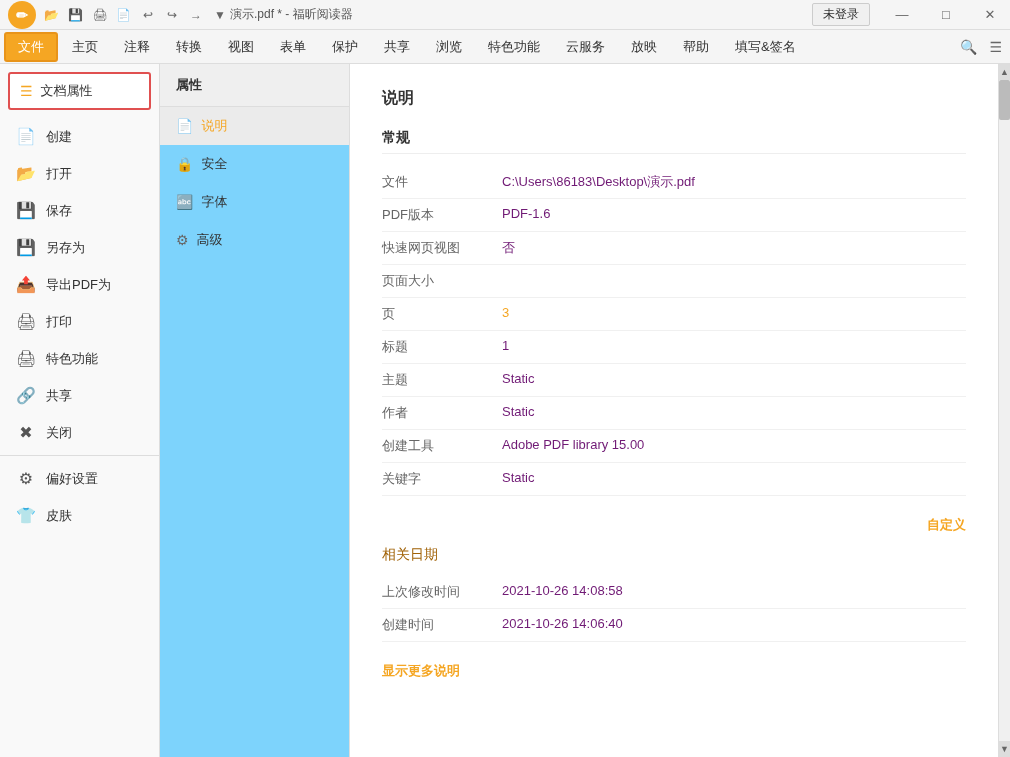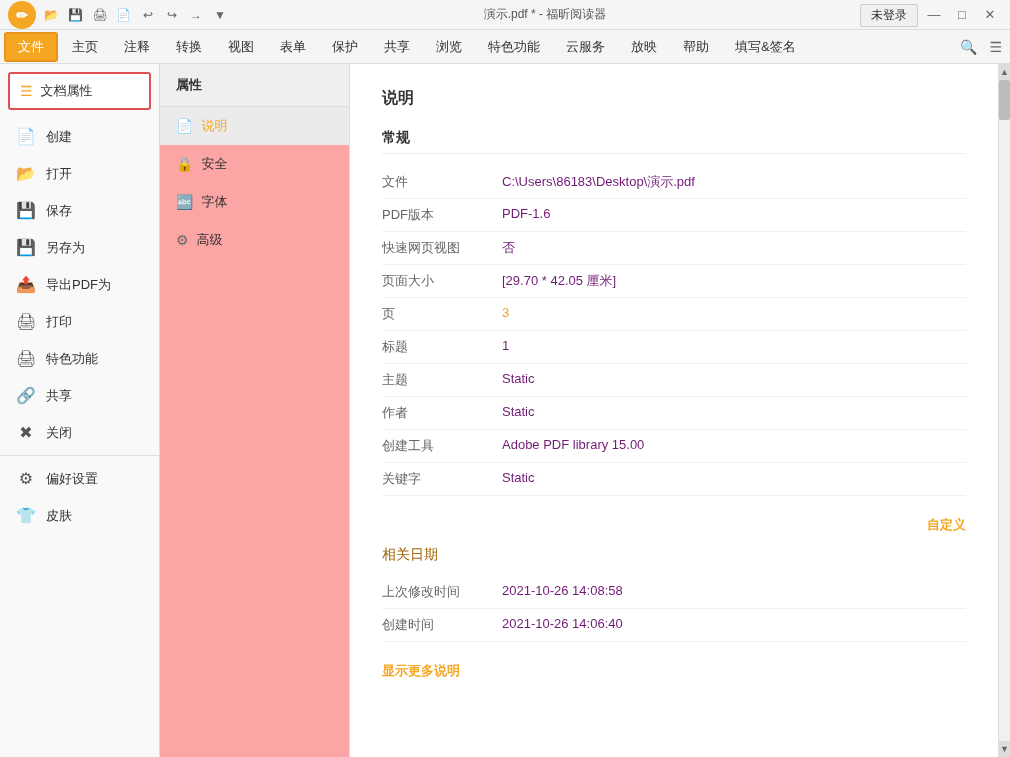--- a/index.html
+++ b/index.html
@@ -24,23 +24,23 @@
       color: white; font-size: 14px; font-weight: bold;
     }
     .titlebar-icons { display: flex; gap: 4px; }
     .titlebar-icon {
       width: 20px; height: 20px;
       background: none; border: none; cursor: pointer;
       display: flex; align-items: center; justify-content: center;
       color: #666; font-size: 12px;
     }
     .titlebar-center {
-      flex: 1; text-align: center; font-size: 12px; color: #555;
-    }
-    .titlebar-right { display: flex; align-items: flex-end; gap: 4px; }
+      flex: 1; font-size: 12px; color: #555;
+    }
+    .titlebar-right { display: flex; align-items: center; gap: 20px; }
     .btn-login {
       background: #f0f0f0; border: 1px solid #ccc; padding: 2px 10px;
       font-size: 12px; color: #333; cursor: pointer; border-radius: 2px;
     }
     .win-btn {
       width: 24px; height: 24px; border: none; background: none;
       cursor: pointer; font-size: 13px; color: #666;
       display: flex; align-items: center; justify-content: center;
     }
 
@@ -103,21 +103,21 @@
       padding: 9px 16px;
       cursor: pointer;
       font-size: 13px;
       color: #333;
     }
     .file-menu-icon { font-size: 16px; color: #555; width: 20px; text-align: center; }
 
     
     .props-sidebar {
       width: 190px;
-      background: #fca5a5;
+      background: #7dd3fc;
       border-right: 1px solid #ddd;
       flex-shrink: 0;
     }
     .props-header {
       padding: 12px 16px;
       font-size: 13px;
       color: #333;
       font-weight: bold;
       border-bottom: 1px solid #ddd;
       background: #efefef;
@@ -362,21 +362,20 @@
       <div class="props-row">
         <span class="props-label">PDF版本</span>
         <span class="props-value">PDF-1.6</span>
       </div>
       <div class="props-row">
         <span class="props-label">快速网页视图</span>
         <span class="props-value">否</span>
       </div>
       <div class="props-row">
         <span class="props-label">页面大小</span>
-        <span class="props-value">[29.70 * 42.05 厘米]</span>
       </div>
       <div class="props-row">
         <span class="props-label">页</span>
         <span class="props-value link">3</span>
       </div>
       <div class="props-row">
         <span class="props-label">标题</span>
         <span class="props-value">1</span>
       </div>
       <div class="props-row">

